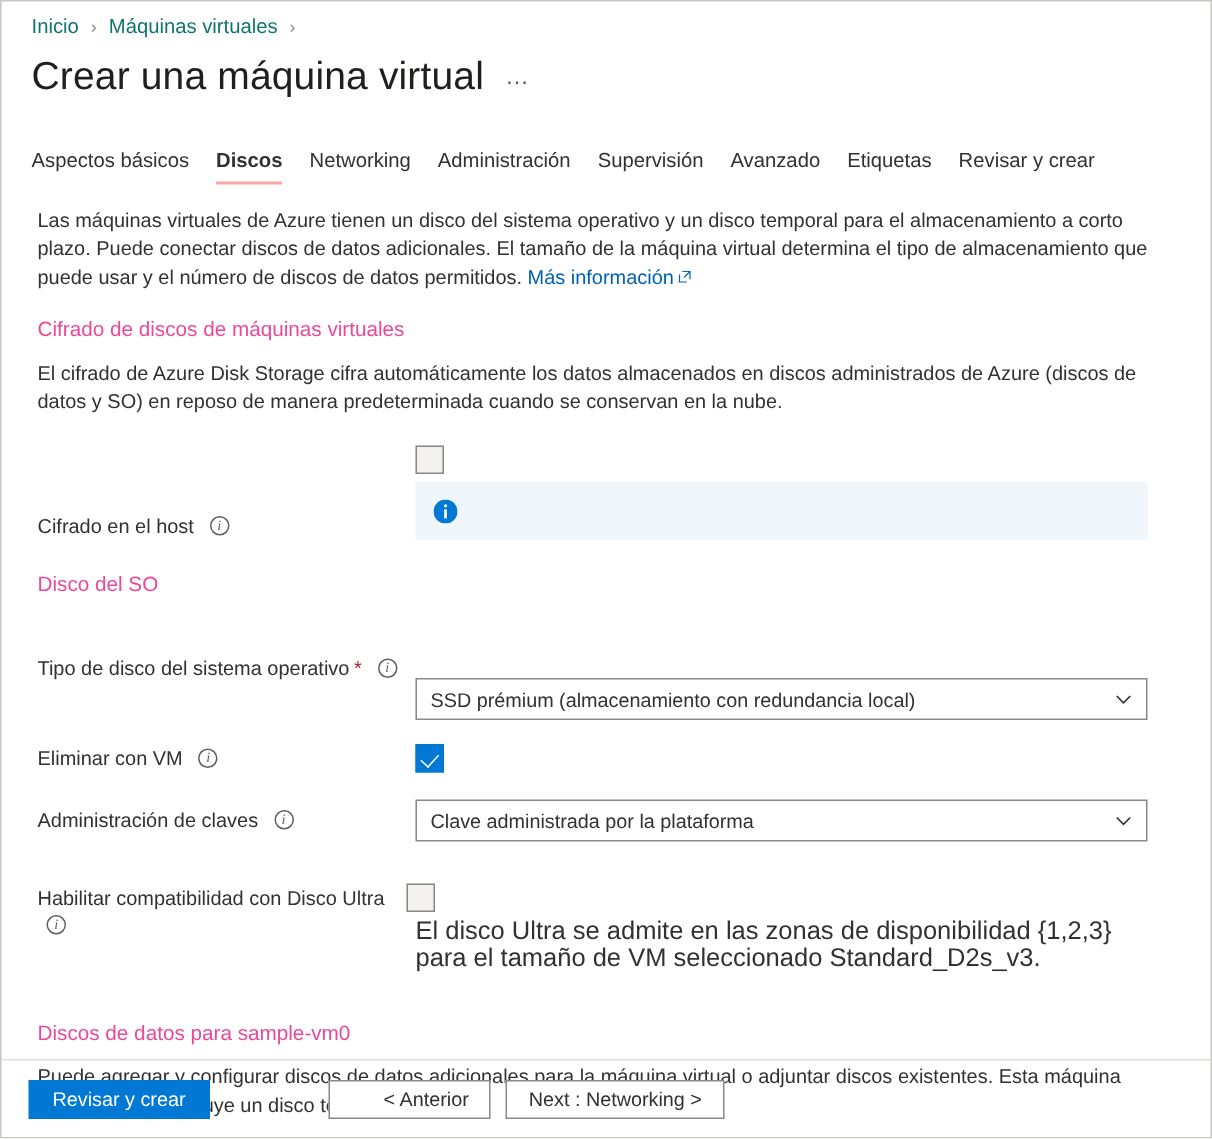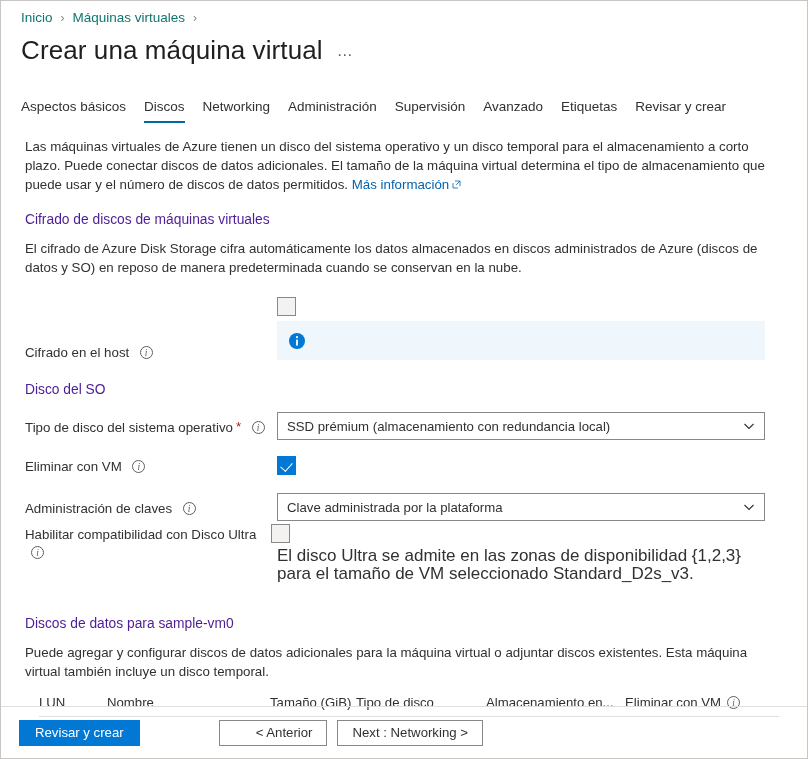--- a/index.html
+++ b/index.html
@@ -80,42 +80,42 @@
   .tab {
     font-size: 13.5px;
     color: #323130;
     padding: 0 0 7px 0;
     margin-right: 18px;
     cursor: pointer;
     white-space: nowrap;
     border-bottom: 2px solid transparent;
   }
   .tab.active {
-    font-weight: normal;
-    border-bottom: 2px solid #0369a1;
+    font-weight: bold;
+    border-bottom: 2px solid #fca5a5;
   }
 
   
   .content {
     position: absolute;
     left: 0;
     top: 136px;
     right: 0;
   }
   .para {
     margin: 0 28px 0 24px;
     font-size: 13.3px;
     line-height: 19px;
     color: #323130;
     max-width: 748px;
   }
   .section-head {
     margin: 18px 0 0 24px;
     font-size: 13.8px;
-    color: #4c1d95;
+    color: #ec4899;
   }
   .link {
     color: #0063b1;
     cursor: pointer;
     white-space: nowrap;
   }
   .ext-icon {
     display: inline-block;
     width: 9px;
     height: 9px;
@@ -355,21 +355,21 @@
     </div>
 
     <div class="section-head" style="margin-top:22px;">Disco del SO</div>
 
     <div class="row" style="margin-top:15px;">
       <div style="display:flex; align-items:center;">
         <div style="width:252px;">
           <span class="lbl">Tipo de disco del sistema operativo</span><span class="req">*</span>
           <span class="info-icon">i</span>
         </div>
-        <div class="dropdown" style="width:488px;">
+        <div class="dropdown" style="width:488px;margin-top:40px;">
           <span>SSD prémium (almacenamiento con redundancia local)</span>
           <svg class="chev" viewBox="0 0 12 12">
               <path d="M1.5,4 L6,8.5 L10.5,4" fill="none" stroke="#323130" stroke-width="1.1"></path>
             </svg>
         </div>
       </div>
     </div>
 
     <div class="row" style="margin-top:16px;">
       <div style="display:flex; align-items:center;">
@@ -389,21 +389,21 @@
         </div>
         <div class="dropdown" style="width:488px;">
           <span>Clave administrada por la plataforma</span>
           <svg class="chev" viewBox="0 0 12 12">
               <path d="M1.5,4 L6,8.5 L10.5,4" fill="none" stroke="#323130" stroke-width="1.1"></path>
             </svg>
         </div>
       </div>
     </div>
 
-    <div class="row" style="margin-top:2px;">
+    <div class="row" style="margin-top:28px;">
       <div style="display:flex; align-items:flex-start;">
         <div style="width:252px; padding-top:1px;">
           <span class="lbl">Habilitar compatibilidad con Disco Ultra</span>
           <span class="info-icon">i</span>
         </div>
         <div style="flex:1 1 auto; margin-left:-6px;">
           <div class="cb"></div>
           <div class="helper-text" style="width:500px; margin-top:4px; margin-left:6px;">El disco Ultra se admite en las zonas de disponibilidad {1,2,3} para el tamaño de VM seleccionado Standard_D2s_v3.</div>
         </div>
       </div>

